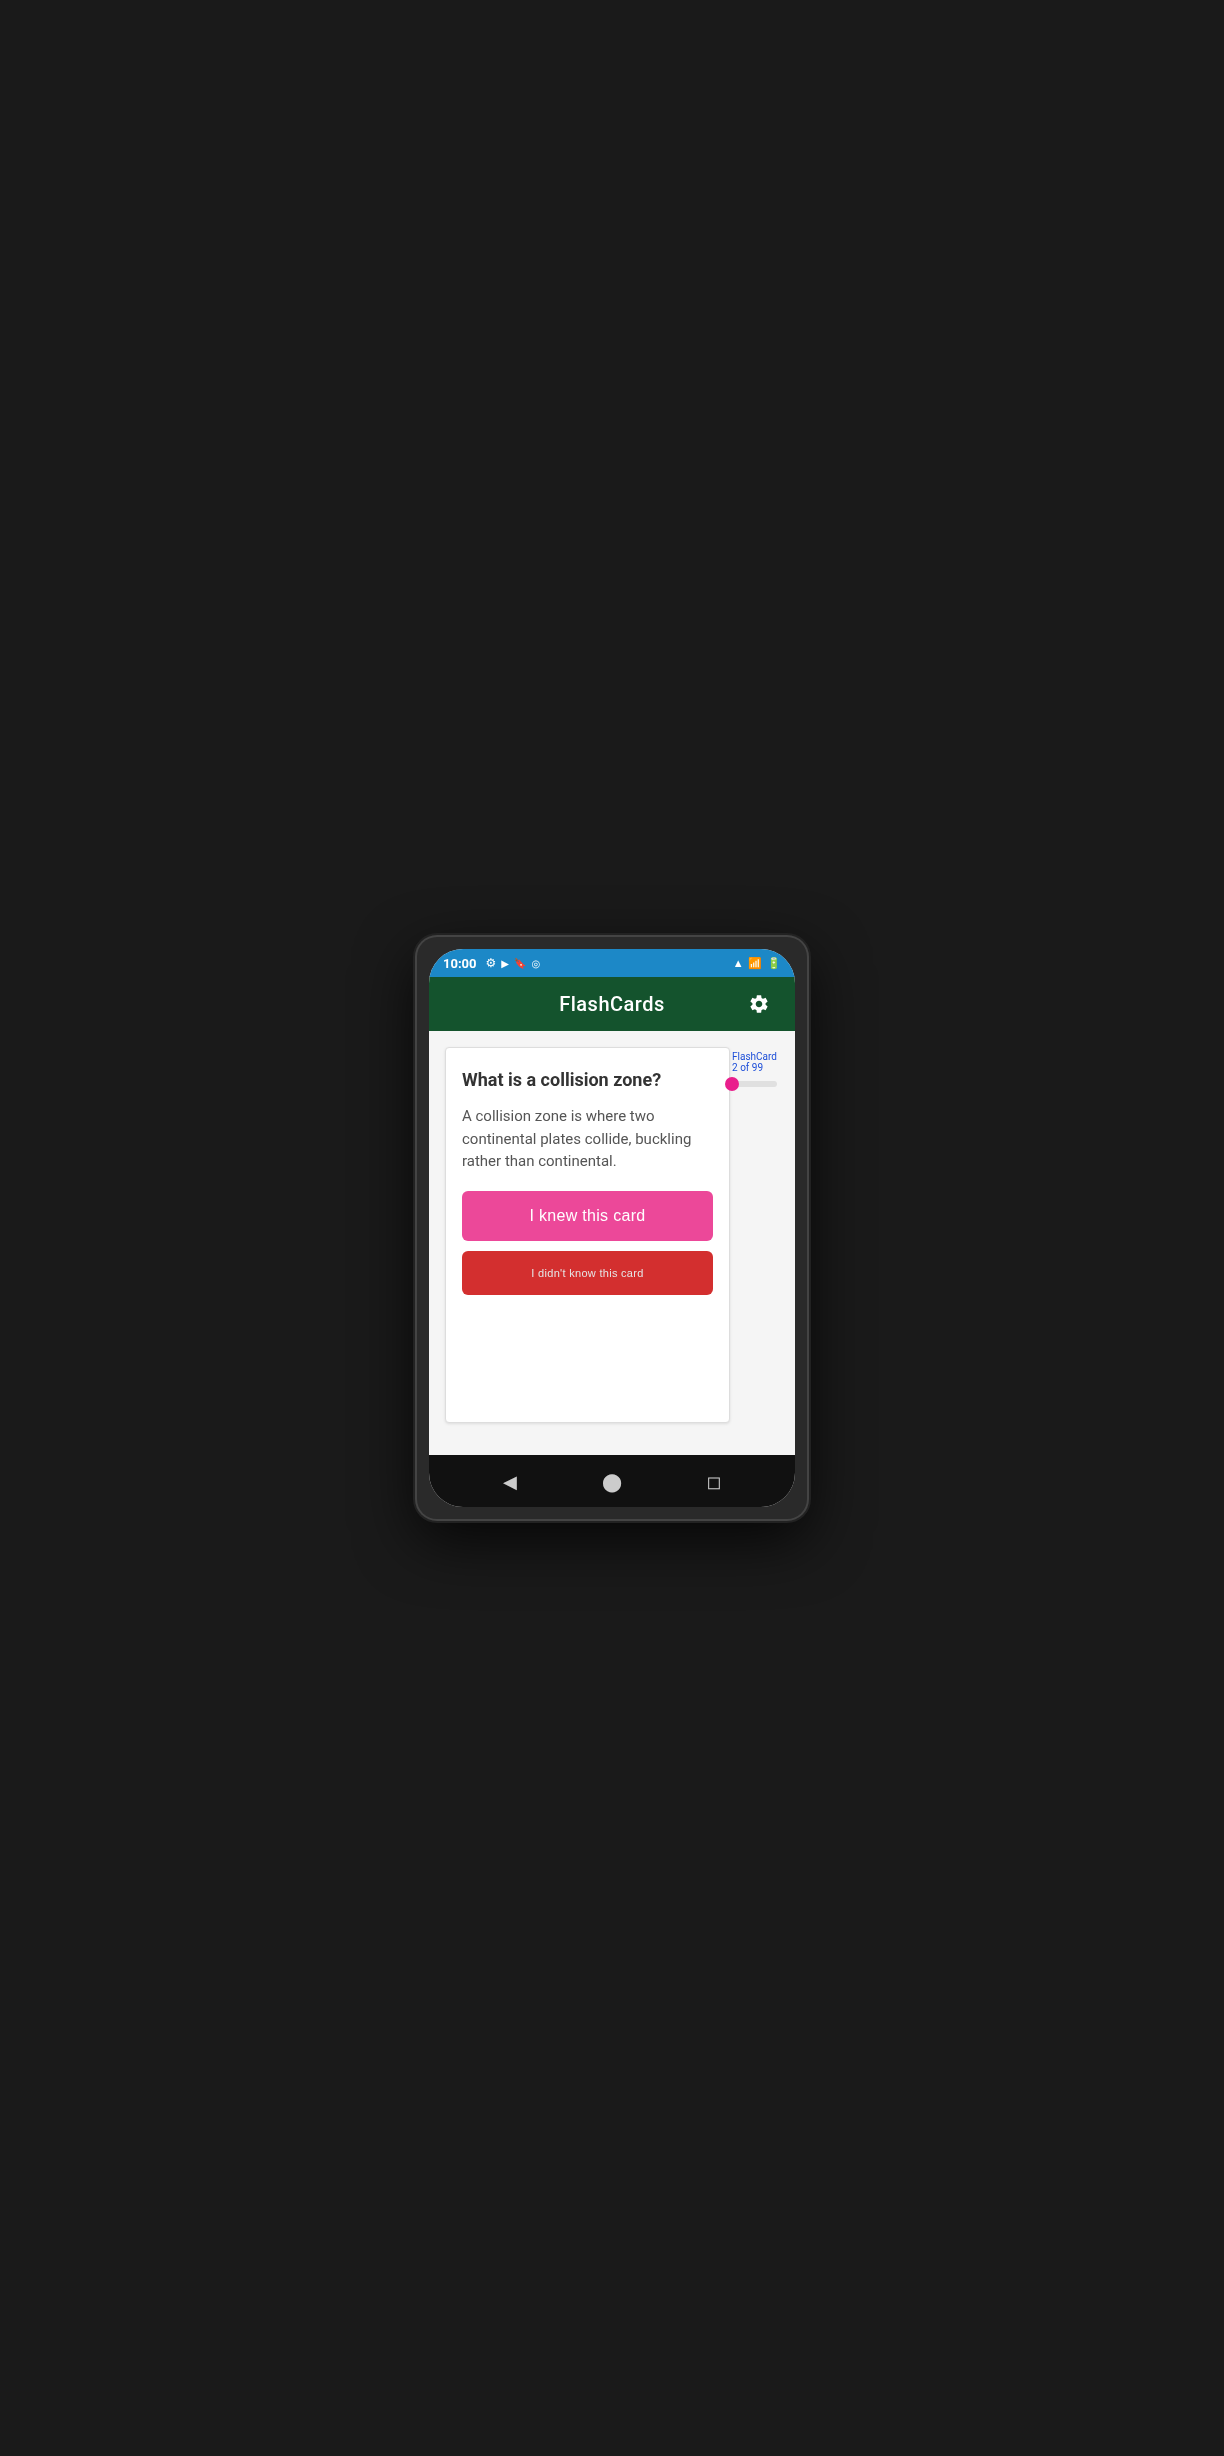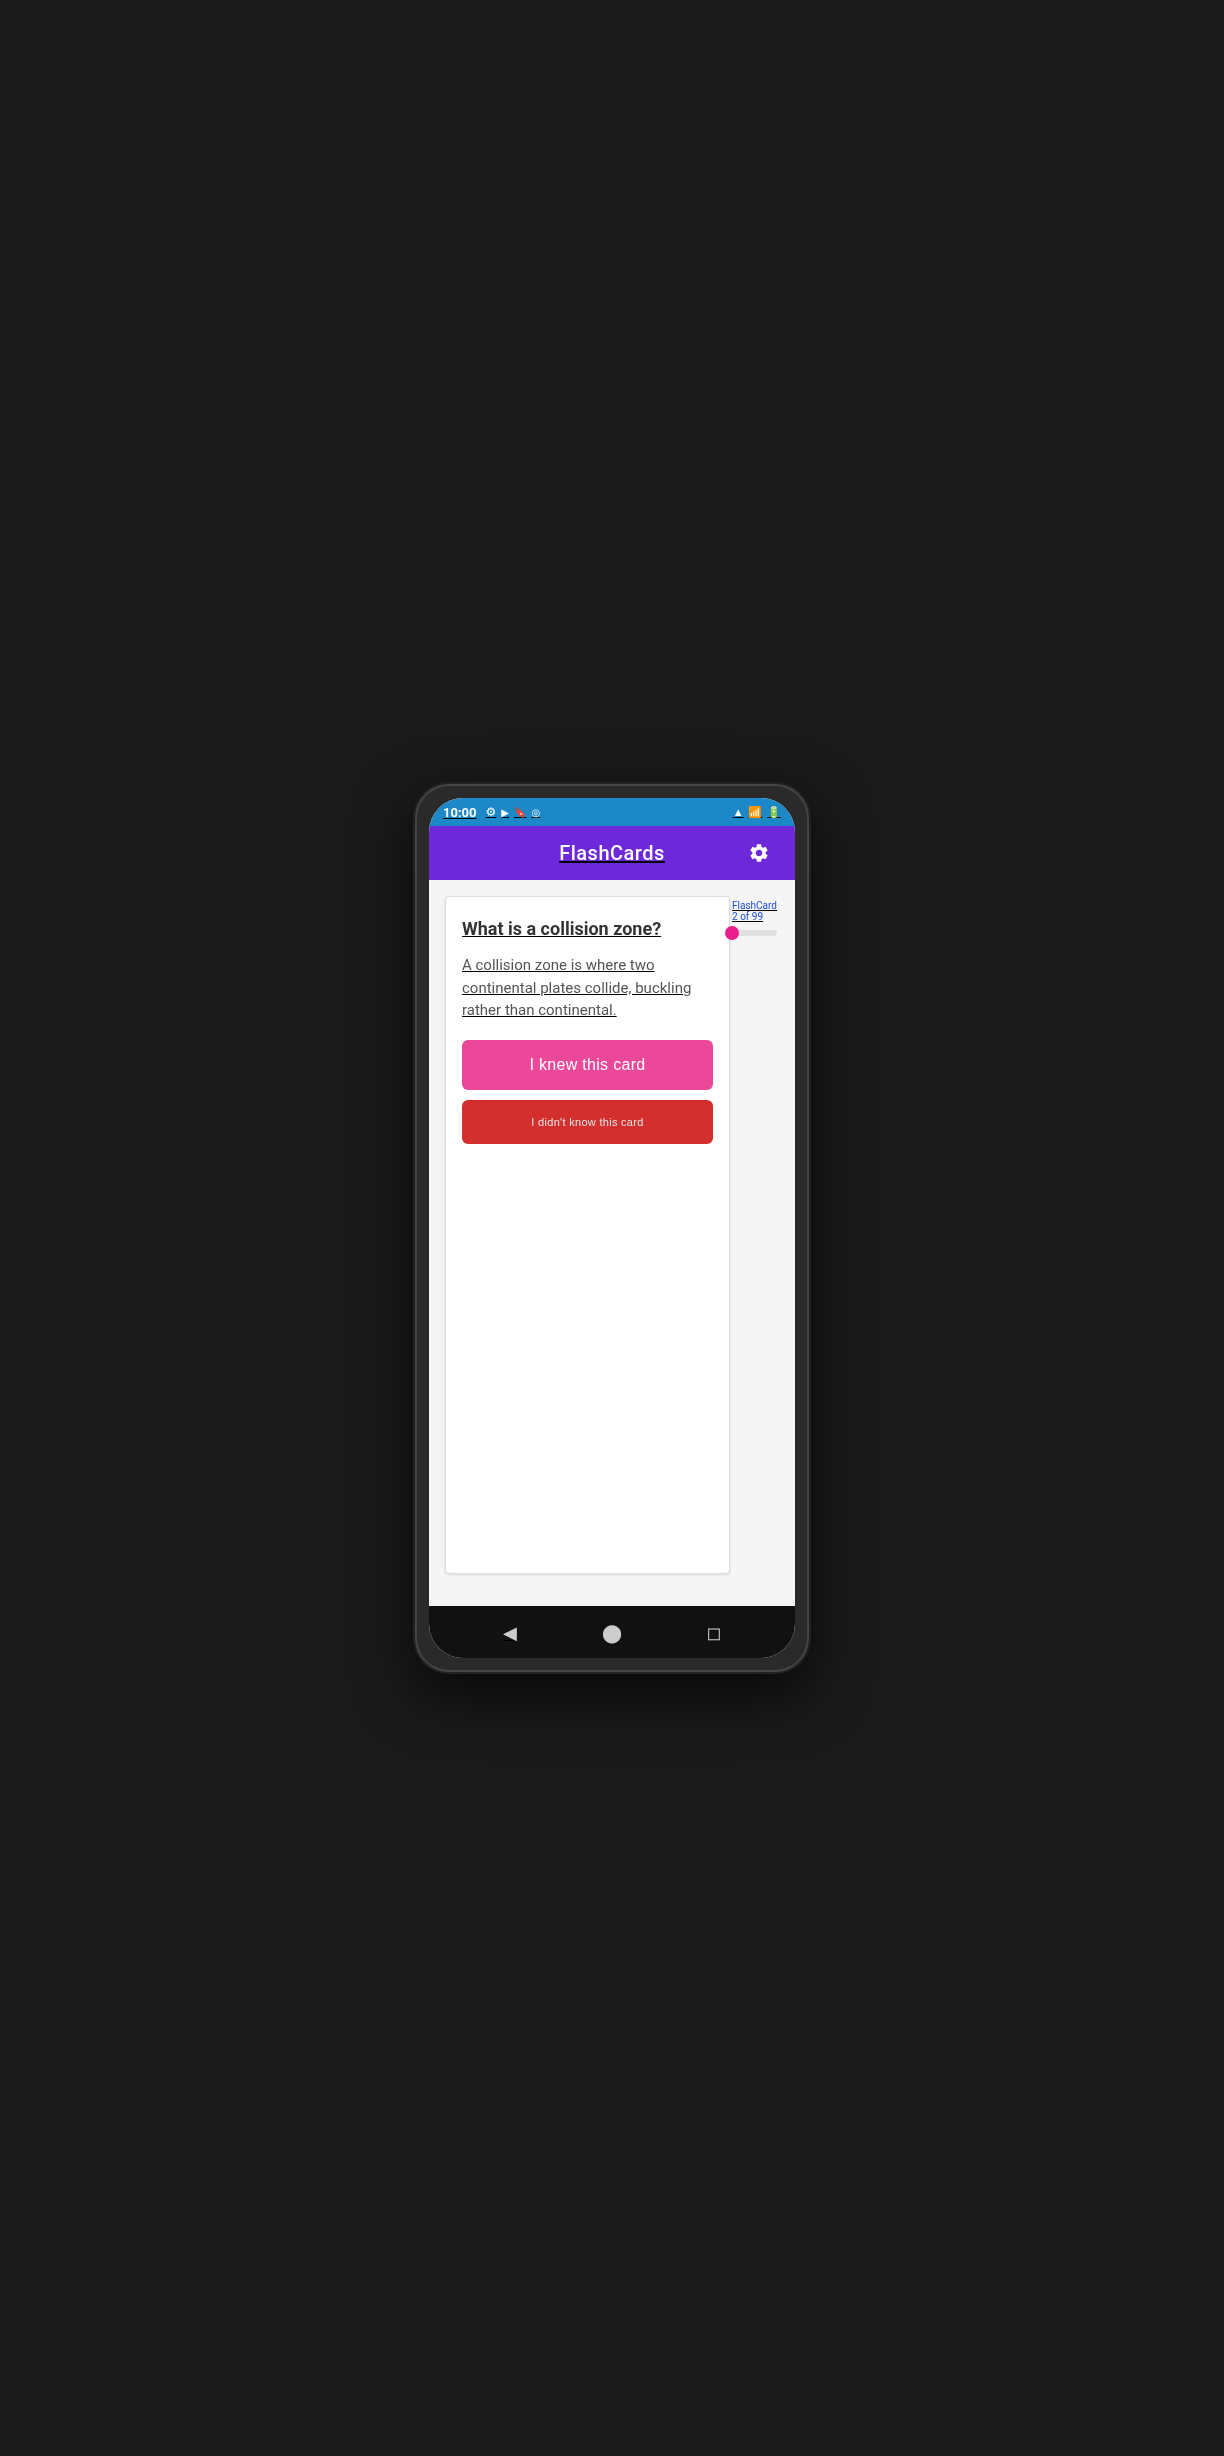--- a/index.html
+++ b/index.html
@@ -8,30 +8,29 @@
       background: #1a1a1a;
       display: flex;
       justify-content: center;
       align-items: center;
       min-height: 100vh;
       font-family: 'Roboto', Arial, sans-serif;
     }
 
     .phone-frame {
       width: 390px;
-      height: 884px;
+      height: 582px;
       background: #2a2a2a;
-      border-radius: 32px;
+      border-radius: 20px;
       padding: 12px;
       box-shadow:
         0 0 0 2px #444,
         0 0 0 4px #222,
         0 20px 60px rgba(0,0,0,0.8);
       position: relative;
-      text-decoration: underline;
     }
 
     .phone-inner {
       width: 100%;
       height: 100%;
       background: #fff;
       border-radius: 34px;
       overflow: hidden;
       display: flex;
       flex-direction: column;
@@ -66,21 +65,21 @@
     }
 
     .status-left-icons {
       display: flex;
       align-items: center;
       gap: 5px;
     }
 
     
     .app-bar {
-      background: #6d28d9;
+      background: #14532d;
       height: 54px;
       display: flex;
       align-items: center;
       justify-content: center;
       position: relative;
       flex-shrink: 0;
     }
 
     .app-bar-title {
       color: white;

